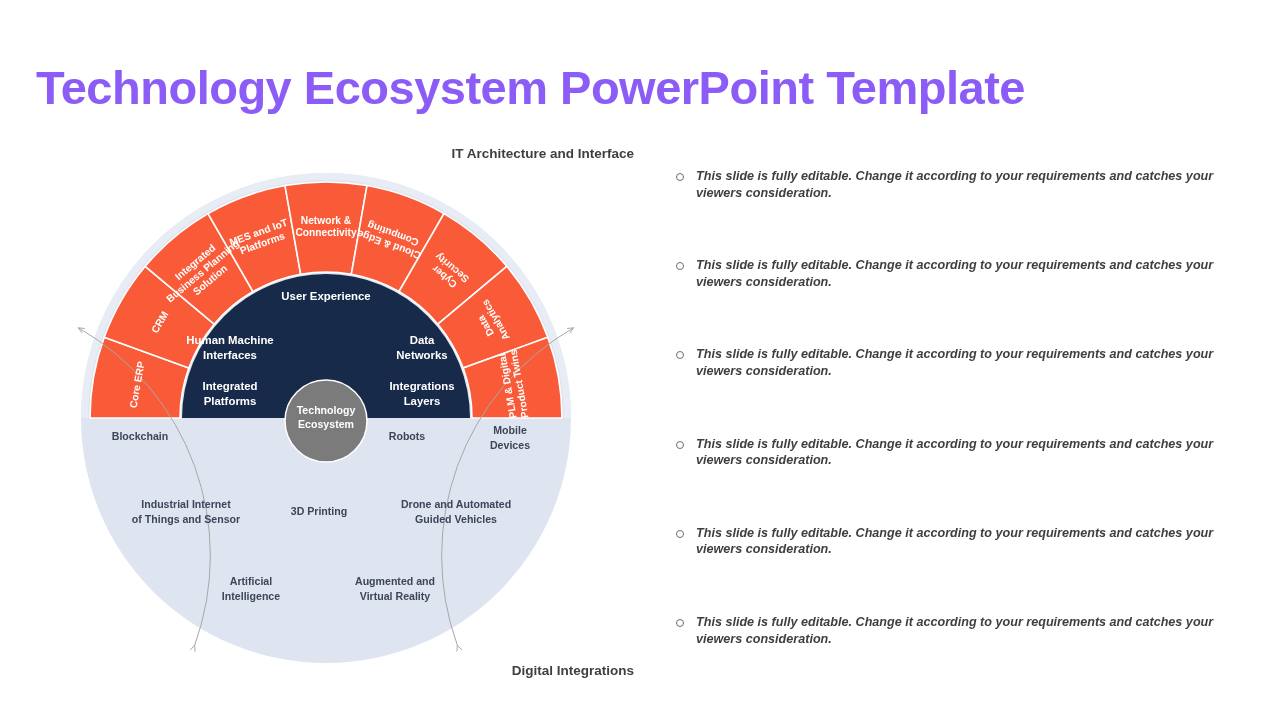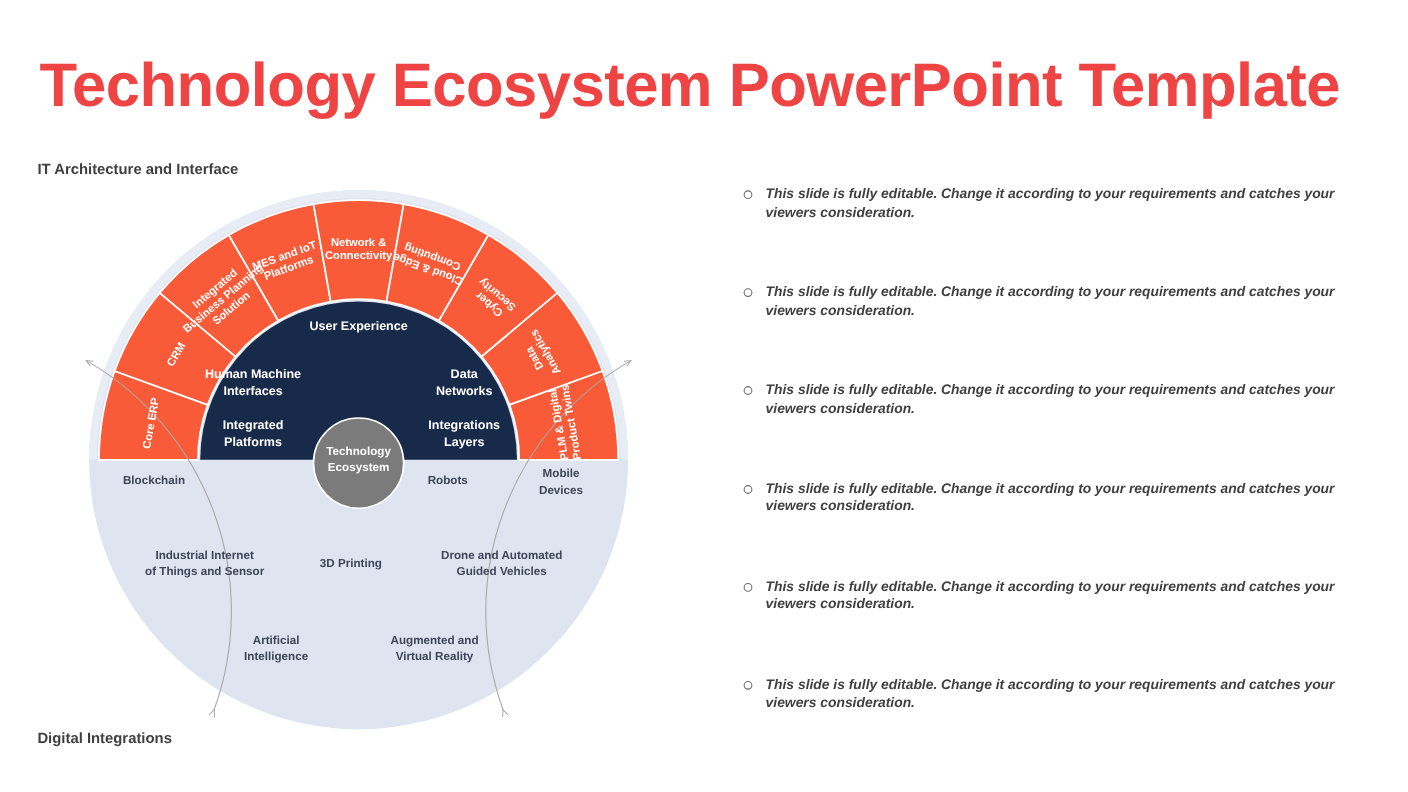--- a/index.html
+++ b/index.html
@@ -4,29 +4,29 @@
 <style>
   html,body{margin:0;padding:0;}
   body{
     width:1280px;height:720px;background:#ffffff;overflow:hidden;
     font-family:"Liberation Sans",sans-serif;
     -webkit-font-smoothing:antialiased;
   }
   .slide{position:relative;width:1280px;height:720px;}
 
   .slide-title{
-    position:absolute;left:36px;top:44px;
-    font-size:56px;font-weight:bold;color:#ef4444;
+    position:absolute;left:36px;top:60px;
+    font-size:47px;font-weight:bold;color:#8b5cf6;
     letter-spacing:-0.5px;white-space:nowrap;
   }
 
   
   .diagram{position:absolute;left:40px;top:130px;width:600px;height:560px;}
   .cap{
-    position:absolute;width:100%;text-align:left;
+    position:absolute;width:100%;text-align:right;
     font-size:13.5px;font-weight:bold;color:#3f3f3f;
   }
   .cap-top{top:16px;left:-6px;}
   .cap-bottom{top:533px;left:-6px;}
   svg.wheel{position:absolute;left:0;top:0;}
 
   .seg-label{
     fill:#ffffff;font-size:10.2px;font-weight:bold;
     font-family:"Liberation Sans",sans-serif;
     text-anchor:middle;dominant-baseline:middle;

